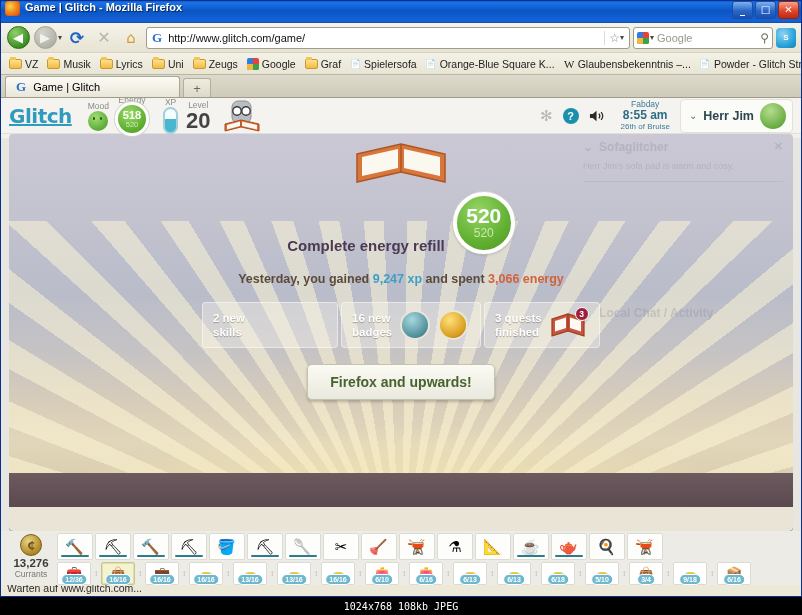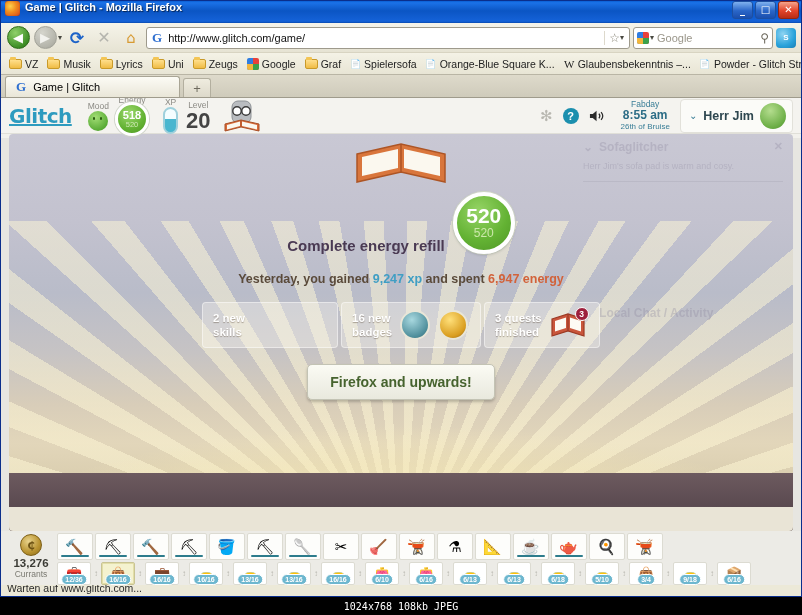--- a/index.html
+++ b/index.html
@@ -435,21 +435,21 @@
 
         <div id="refillrow">
           <div id="refilltext">Complete energy refill</div>
           <div id="bigenergy">
             <span class="n1">520</span>
             <span class="n2">520</span>
           </div>
         </div>
 
         <div id="yesterday">
-          <span>Yesterday, you gained </span><span class="xp">9,247 xp</span><span> and spent </span><span class="en">6,947 energy</span>
+          <span>Yesterday, you gained </span><span class="xp">9,247 xp</span><span> and spent </span><span class="en">3,066 energy</span>
         </div>
 
         <div id="cards">
           <div class="card c1">
             <div class="ctext">
               <div>2 new</div>
               <div>skills</div>
             </div>
           </div>
           <div class="card c2">

